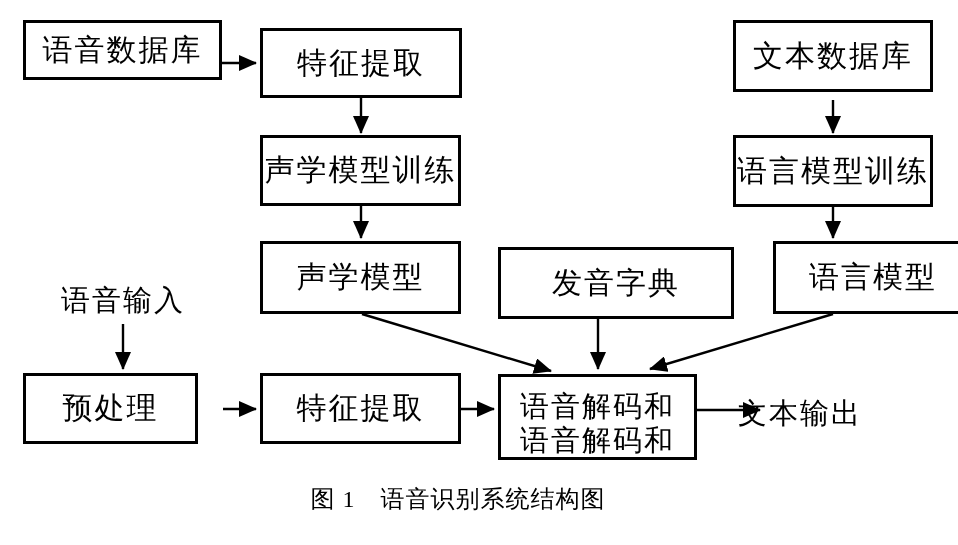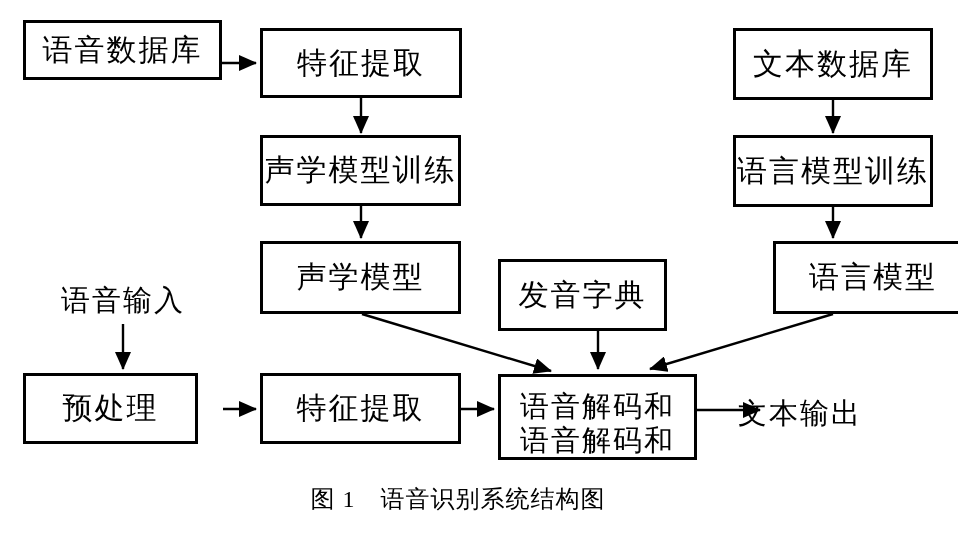--- a/index.html
+++ b/index.html
@@ -86,37 +86,37 @@
   </svg>
 
   <div class="node" style="left:23px;  top:20px;  width:199px; height:60px;">
     <span>语音数据库</span>
   </div>
 
   <div class="node" style="left:260px; top:28px;  width:202px; height:70px;">
     <span>特征提取</span>
   </div>
 
-  <div class="node" style="left:733px; top:28px;  width:200px; height:72px;">
+  <div class="node" style="left:733px; top:20px;  width:200px; height:72px;">
     <span>文本数据库</span>
   </div>
 
   <div class="node" style="left:260px; top:135px; width:201px; height:71px;font-family:Liberation Serif, serif;">
     <span>声学模型训练</span>
   </div>
 
   <div class="node" style="left:733px; top:135px; width:200px; height:72px;">
     <span>语言模型训练</span>
   </div>
 
   <div class="node" style="left:260px; top:241px; width:201px; height:73px;">
     <span>声学模型</span>
   </div>
 
-  <div class="node" style="left:498px; top:259px; width:169px; height:72px;">
+  <div class="node" style="left:498px; top:247px; width:236px; height:72px;">
     <span>发音字典</span>
   </div>
 
   <div class="node" style="left:773px; top:241px; width:200px; height:73px;">
     <span>语言模型</span>
   </div>
 
   <div class="node" style="left:23px;  top:373px; width:175px; height:71px;">
     <span>预处理</span>
   </div>

